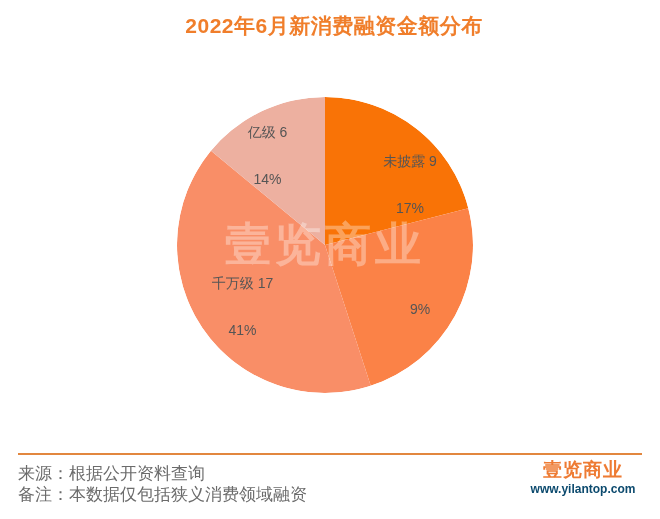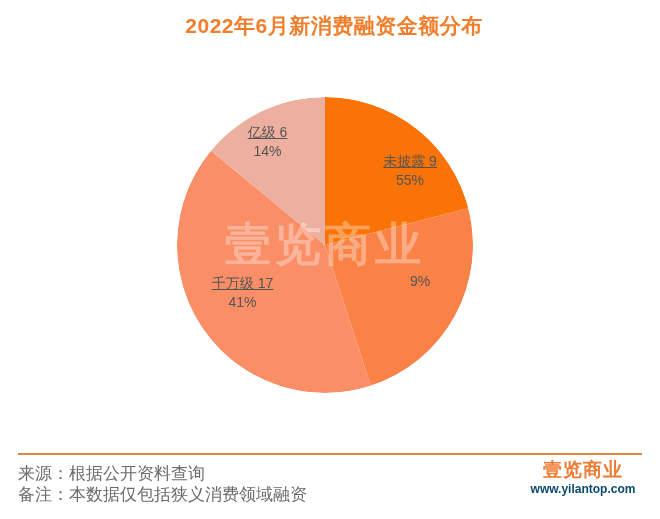--- a/index.html
+++ b/index.html
@@ -68,22 +68,22 @@
 
   
   .slice-label {
     position: absolute;
     text-align: center;
     color: #555555;
     font-size: 14px;
     line-height: 19px;
     white-space: nowrap;
   }
-  .slice-label .lbl-name { display: block; text-decoration: underline; }
-  .slice-label .lbl-pct  { display: block; }
+  .slice-label .lbl-name { display: block; }
+  .slice-label .lbl-pct  { display: block; margin-top: 28px; }
 
   #label-undisclosed { left: 355px; top: 152px; width: 110px; }
   #label-million     { left: 360px; top: 272px; width: 120px; }
   #label-tenmillion  { left: 180px; top: 274px; width: 125px; }
   #label-hundredmil  { left: 215px; top: 123px; width: 105px; }
 
   
   .footer-rule {
     position: absolute;
     left: 18px;
@@ -141,21 +141,21 @@
           <path d="M 100 100 L 22.949 36.258 A 100 100 0 0 1 100.000 0.000 Z" fill="#EDB0A0"></path>
         </g>
     </svg>
   </div>
 
   <div class="pie-watermark">壹览商业</div>
 </div>
 
 <div class="slice-label" id="label-undisclosed">
   <span class="lbl-name">未披露 9</span>
-  <span class="lbl-pct">55%</span>
+  <span class="lbl-pct">17%</span>
 </div>
 
 <div class="slice-label" id="label-million">
   <span class="lbl-pct">9%</span>
 </div>
 
 <div class="slice-label" id="label-tenmillion">
   <span class="lbl-name">千万级 17</span>
   <span class="lbl-pct">41%</span>
 </div>

